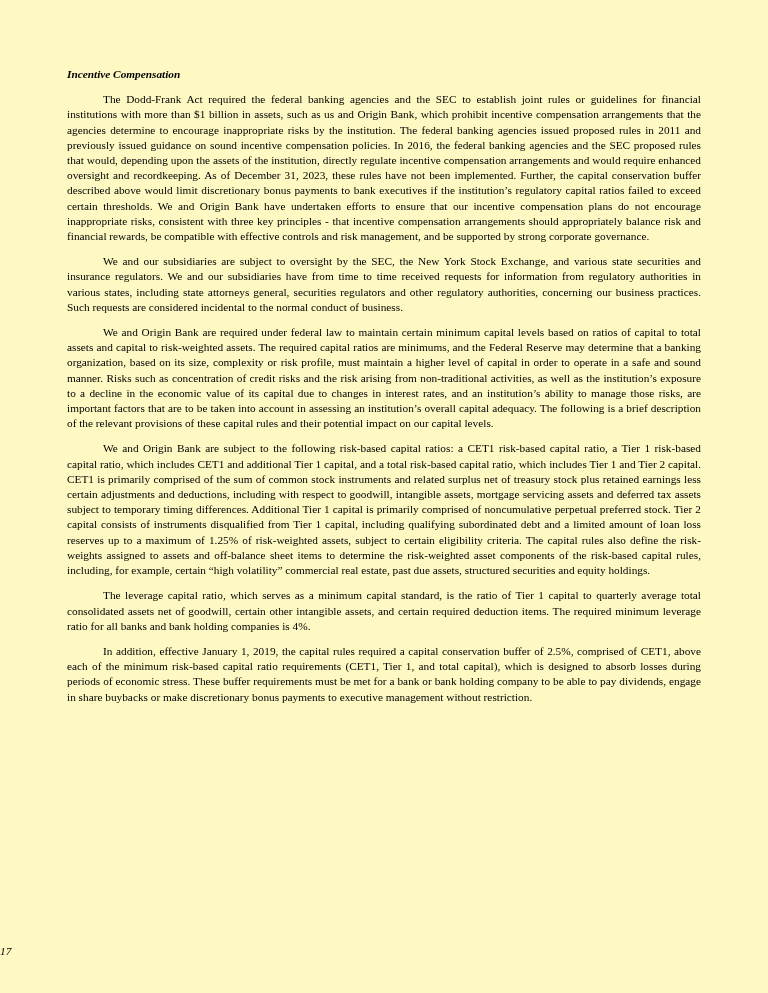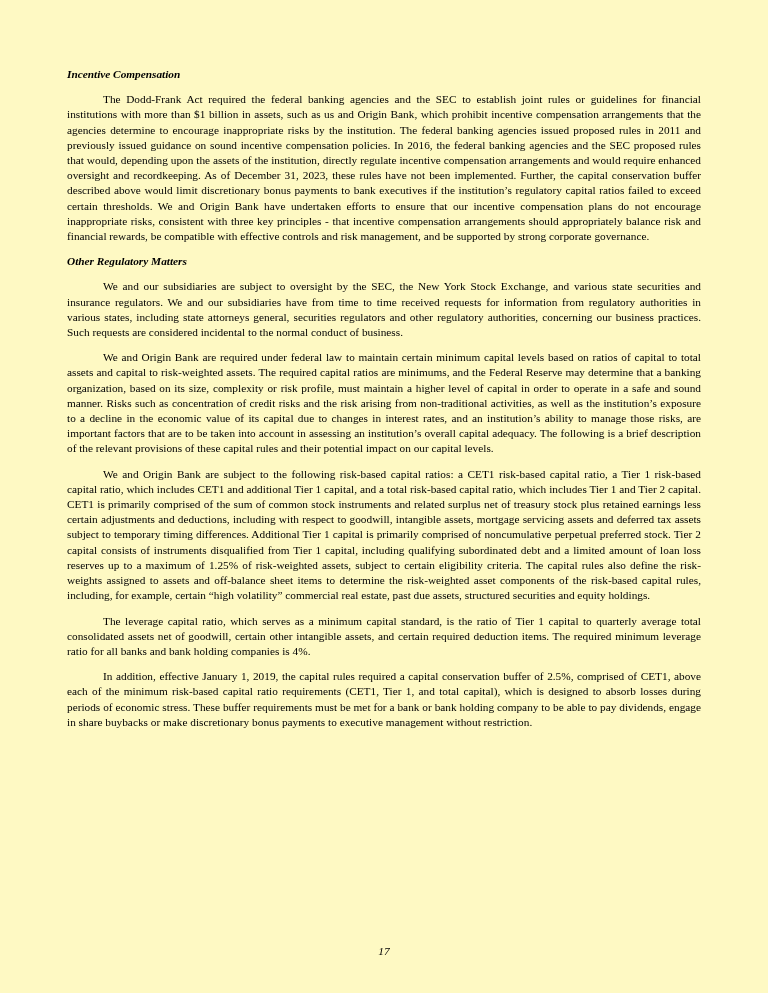--- a/index.html
+++ b/index.html
@@ -34,35 +34,34 @@
   .para {
     margin: 0 0 10px 0;
     text-align: justify;
     text-indent: 36px;
   }
   .page-footer {
     position: absolute;
     top: 944px;
     left: 0;
     width: 100%;
-    text-align: center;
+    text-align: left;
     font-size: 11.3px;
     font-style: italic;
   }
 </style>
 </head>
 <body>
 
 <div class="page">
   <div class="content">
 
     <div class="section-heading">Incentive Compensation</div>
     <div class="para">The Dodd-Frank Act required the federal banking agencies and the SEC to establish joint rules or guidelines for financial institutions with more than $1 billion in assets, such as us and Origin Bank, which prohibit incentive compensation arrangements that the agencies determine to encourage inappropriate risks by the institution. The federal banking agencies issued proposed rules in 2011 and previously issued guidance on sound incentive compensation policies. In 2016, the federal banking agencies and the SEC proposed rules that would, depending upon the assets of the institution, directly regulate incentive compensation arrangements and would require enhanced oversight and recordkeeping. As of December 31, 2023, these rules have not been implemented. Further, the capital conservation buffer described above would limit discretionary bonus payments to bank executives if the institution’s regulatory capital ratios failed to exceed certain thresholds. We and Origin Bank have undertaken efforts to ensure that our incentive compensation plans do not encourage inappropriate risks, consistent with three key principles - that incentive compensation arrangements should appropriately balance risk and financial rewards, be compatible with effective controls and risk management, and be supported by strong corporate governance.</div>
 
-    <div class="section-heading">Other Regulatory Matters</div>
     <div class="para">We and our subsidiaries are subject to oversight by the SEC, the New York Stock Exchange, and various state securities and insurance regulators. We and our subsidiaries have from time to time received requests for information from regulatory authorities in various states, including state attorneys general, securities regulators and other regulatory authorities, concerning our business practices. Such requests are considered incidental to the normal conduct of business.</div>
 
     <div class="para">We and Origin Bank are required under federal law to maintain certain minimum capital levels based on ratios of capital to total assets and capital to risk-weighted assets. The required capital ratios are minimums, and the Federal Reserve may determine that a banking organization, based on its size, complexity or risk profile, must maintain a higher level of capital in order to operate in a safe and sound manner. Risks such as concentration of credit risks and the risk arising from non-traditional activities, as well as the institution’s exposure to a decline in the economic value of its capital due to changes in interest rates, and an institution’s ability to manage those risks, are important factors that are to be taken into account in assessing an institution’s overall capital adequacy. The following is a brief description of the relevant provisions of these capital rules and their potential impact on our capital levels.</div>
     <div class="para">We and Origin Bank are subject to the following risk-based capital ratios: a CET1 risk-based capital ratio, a Tier 1 risk-based capital ratio, which includes CET1 and additional Tier 1 capital, and a total risk-based capital ratio, which includes Tier 1 and Tier 2 capital. CET1 is primarily comprised of the sum of common stock instruments and related surplus net of treasury stock plus retained earnings less certain adjustments and deductions, including with respect to goodwill, intangible assets, mortgage servicing assets and deferred tax assets subject to temporary timing differences. Additional Tier 1 capital is primarily comprised of noncumulative perpetual preferred stock. Tier 2 capital consists of instruments disqualified from Tier 1 capital, including qualifying subordinated debt and a limited amount of loan loss reserves up to a maximum of 1.25% of risk-weighted assets, subject to certain eligibility criteria. The capital rules also define the risk-weights assigned to assets and off-balance sheet items to determine the risk-weighted asset components of the risk-based capital rules, including, for example, certain “high volatility” commercial real estate, past due assets, structured securities and equity holdings.</div>
     <div class="para">The leverage capital ratio, which serves as a minimum capital standard, is the ratio of Tier 1 capital to quarterly average total consolidated assets net of goodwill, certain other intangible assets, and certain required deduction items. The required minimum leverage ratio for all banks and bank holding companies is 4%.</div>
     <div class="para">In addition, effective January 1, 2019, the capital rules required a capital conservation buffer of 2.5%, comprised of CET1, above each of the minimum risk-based capital ratio requirements (CET1, Tier 1, and total capital), which is designed to absorb losses during periods of economic stress. These buffer requirements must be met for a bank or bank holding company to be able to pay dividends, engage in share buybacks or make discretionary bonus payments to executive management without restriction.</div>
 
   </div>
 
   <div class="page-footer">17</div>

